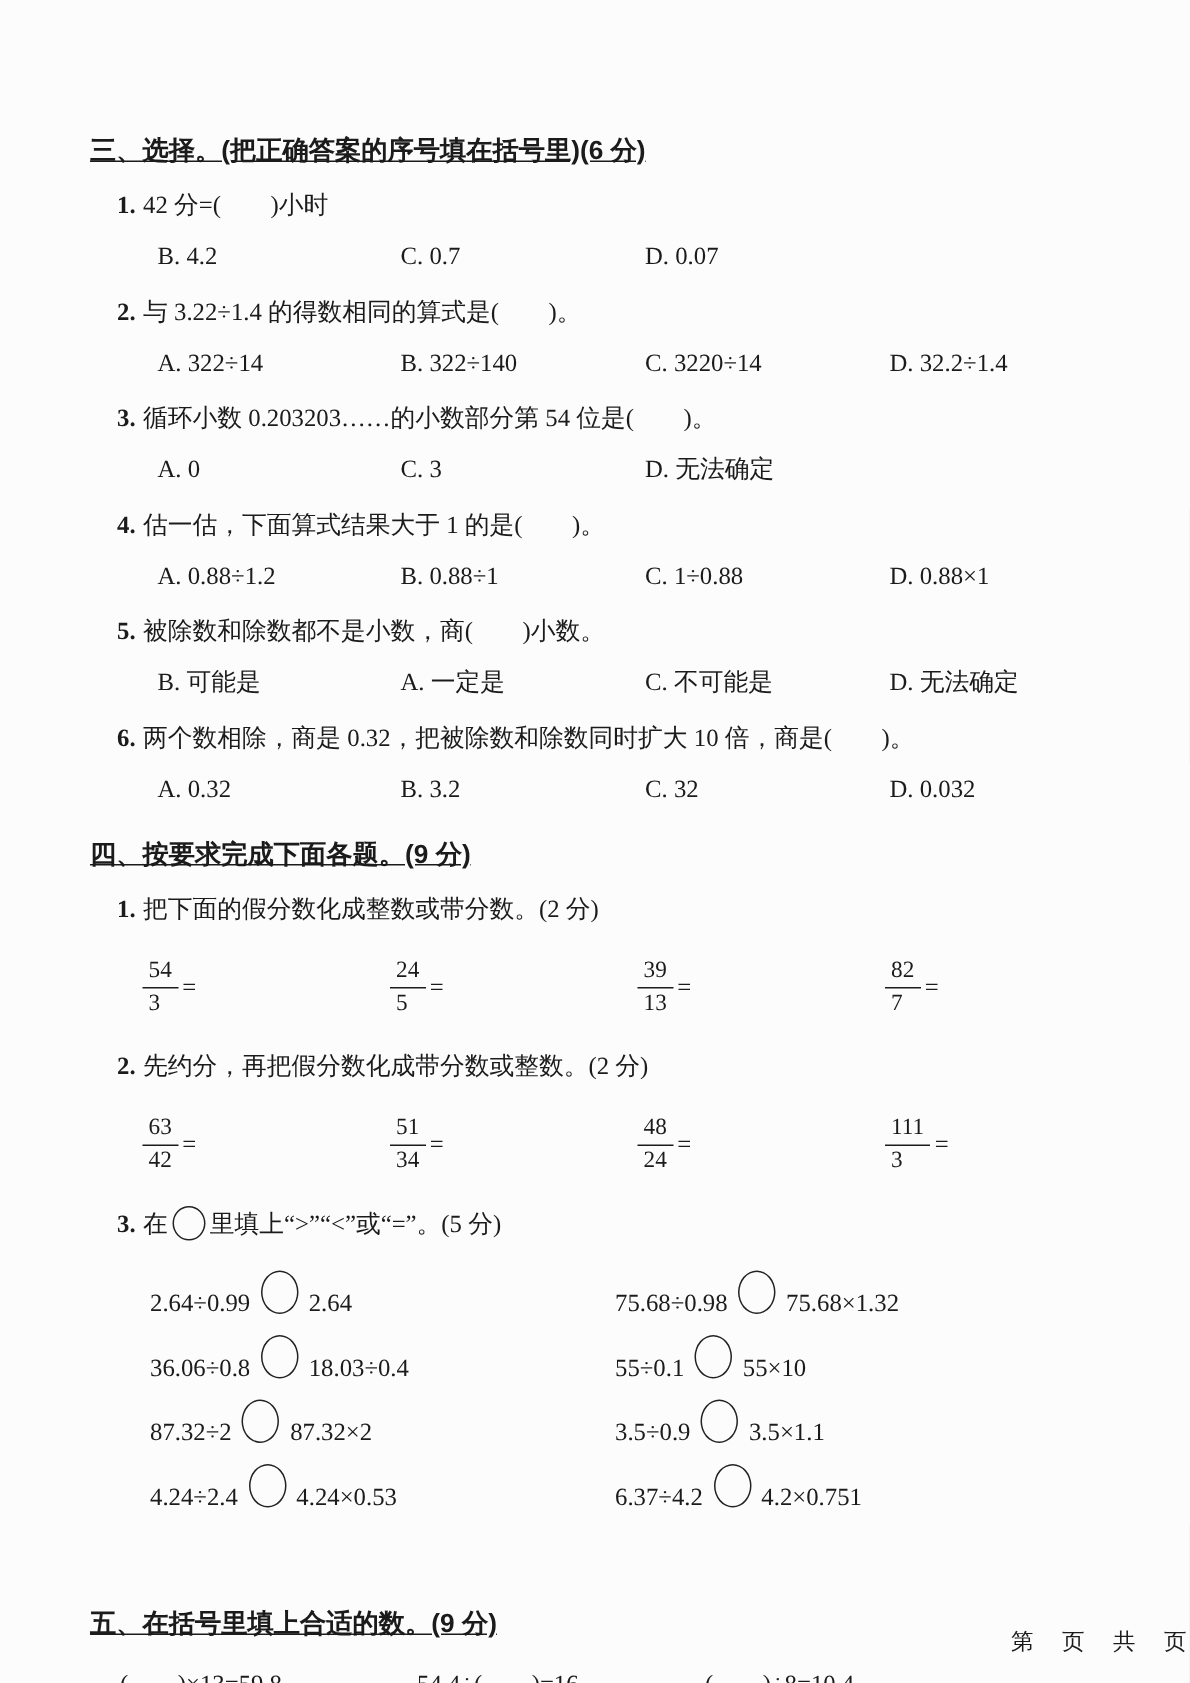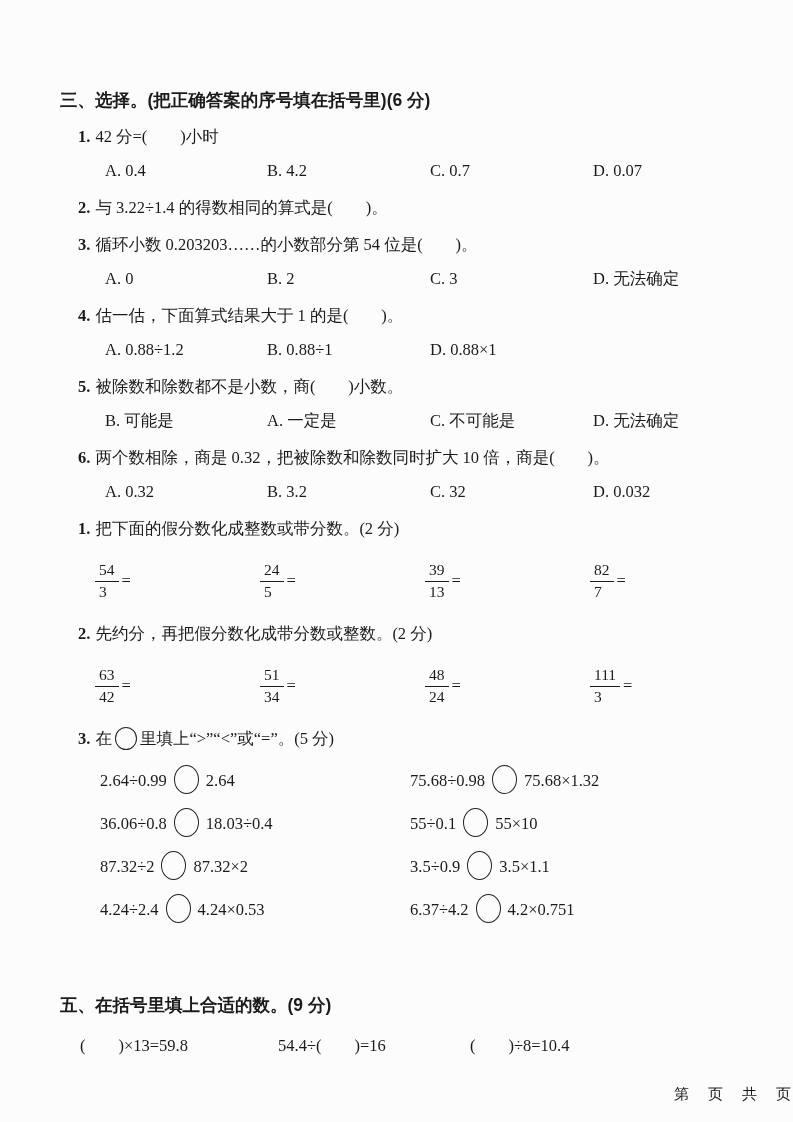--- a/index.html
+++ b/index.html
@@ -14,20 +14,21 @@
     font-size:16.5px;
     overflow:hidden;
   }
   .content{padding:88px 55px 0 60px;}
   .sec-h{
     font-size:17.5px;
     font-weight:bold;
     margin:0;
     line-height:24px;
     font-family:"Liberation Sans","DejaVu Sans",sans-serif;
+    text-decoration:underline;
   }
   .sec-h.later{margin-top:19px;}
   .q-text{margin:13px 0 0 18px;line-height:24px;}
   .q-no{font-weight:bold;margin-right:5px;}
   .opts{
     display:grid;
     grid-template-columns:162px 163px 163px 1fr;
     margin:10px 0 0 45px;
     line-height:24px;
   }
@@ -53,21 +54,21 @@
     border-radius:50%;
     vertical-align:middle;
     margin:0 7px 3px 7px;
   }
   .circle.small{width:20px;height:21px;margin:0 3px 3px 3px;}
   .cmp-grid{
     display:grid;
     grid-template-columns:310px 1fr;
     margin:6px 0 0 40px;
   }
-  .cmp-cell{height:43px;display:flex;align-items:center;}
+  .cmp-cell{height:43px;display:flex;align-items:flex-end;}
   .blank-row{
     display:grid;
     grid-template-columns:198px 192px 1fr;
     margin:16px 0 0 20px;
     line-height:26px;
   }
   .footer{
     position:absolute;
     left:0;right:0;bottom:18px;
     text-align:right;
@@ -79,46 +80,51 @@
 <body>
 
 <div class="page">
   <div class="content">
 
     <h2 class="sec-h">三、选择。(把正确答案的序号填在括号里)(6 分)</h2>
 
     <div>
       <div class="q-text"><b class="q-no">1.</b><span>42 分=(　　)小时</span></div>
       <div class="opts">
-        <span>A. 0.4</span>
         <span>B. 4.2</span>
         <span>C. 0.7</span>
         <span>D. 0.07</span>
       </div>
     </div>
 
     <div>
       <div class="q-text"><b class="q-no">2.</b><span>与 3.22÷1.4 的得数相同的算式是(　　)。</span></div>
+      <div class="opts">
+        <span>A. 322÷14</span>
+        <span>B. 322÷140</span>
+        <span>C. 3220÷14</span>
+        <span>D. 32.2÷1.4</span>
+      </div>
     </div>
 
     <div>
       <div class="q-text"><b class="q-no">3.</b><span>循环小数 0.203203……的小数部分第 54 位是(　　)。</span></div>
       <div class="opts">
         <span>A. 0</span>
-        <span>B. 2</span>
         <span>C. 3</span>
         <span>D. 无法确定</span>
       </div>
     </div>
 
     <div>
       <div class="q-text"><b class="q-no">4.</b><span>估一估，下面算式结果大于 1 的是(　　)。</span></div>
       <div class="opts">
         <span>A. 0.88÷1.2</span>
         <span>B. 0.88÷1</span>
+        <span>C. 1÷0.88</span>
         <span>D. 0.88×1</span>
       </div>
     </div>
 
     <div>
       <div class="q-text"><b class="q-no">5.</b><span>被除数和除数都不是小数，商(　　)小数。</span></div>
       <div class="opts">
         <span>B. 可能是</span>
         <span>A. 一定是</span>
         <span>C. 不可能是</span>
@@ -129,20 +135,21 @@
     <div>
       <div class="q-text"><b class="q-no">6.</b><span>两个数相除，商是 0.32，把被除数和除数同时扩大 10 倍，商是(　　)。</span></div>
       <div class="opts">
         <span>A. 0.32</span>
         <span>B. 3.2</span>
         <span>C. 32</span>
         <span>D. 0.032</span>
       </div>
     </div>
 
+    <h2 class="sec-h later">四、按要求完成下面各题。(9 分)</h2>
 
     <div class="q-text"><b class="q-no">1.</b><span>把下面的假分数化成整数或带分数。(2 分)</span></div>
     <div class="frac-row">
       <span class="frac-item">
         <span class="frac">
             <span class="num">54</span>
             <span class="den">3</span>
           </span>
           <span class="feq">=</span>
       </span>

